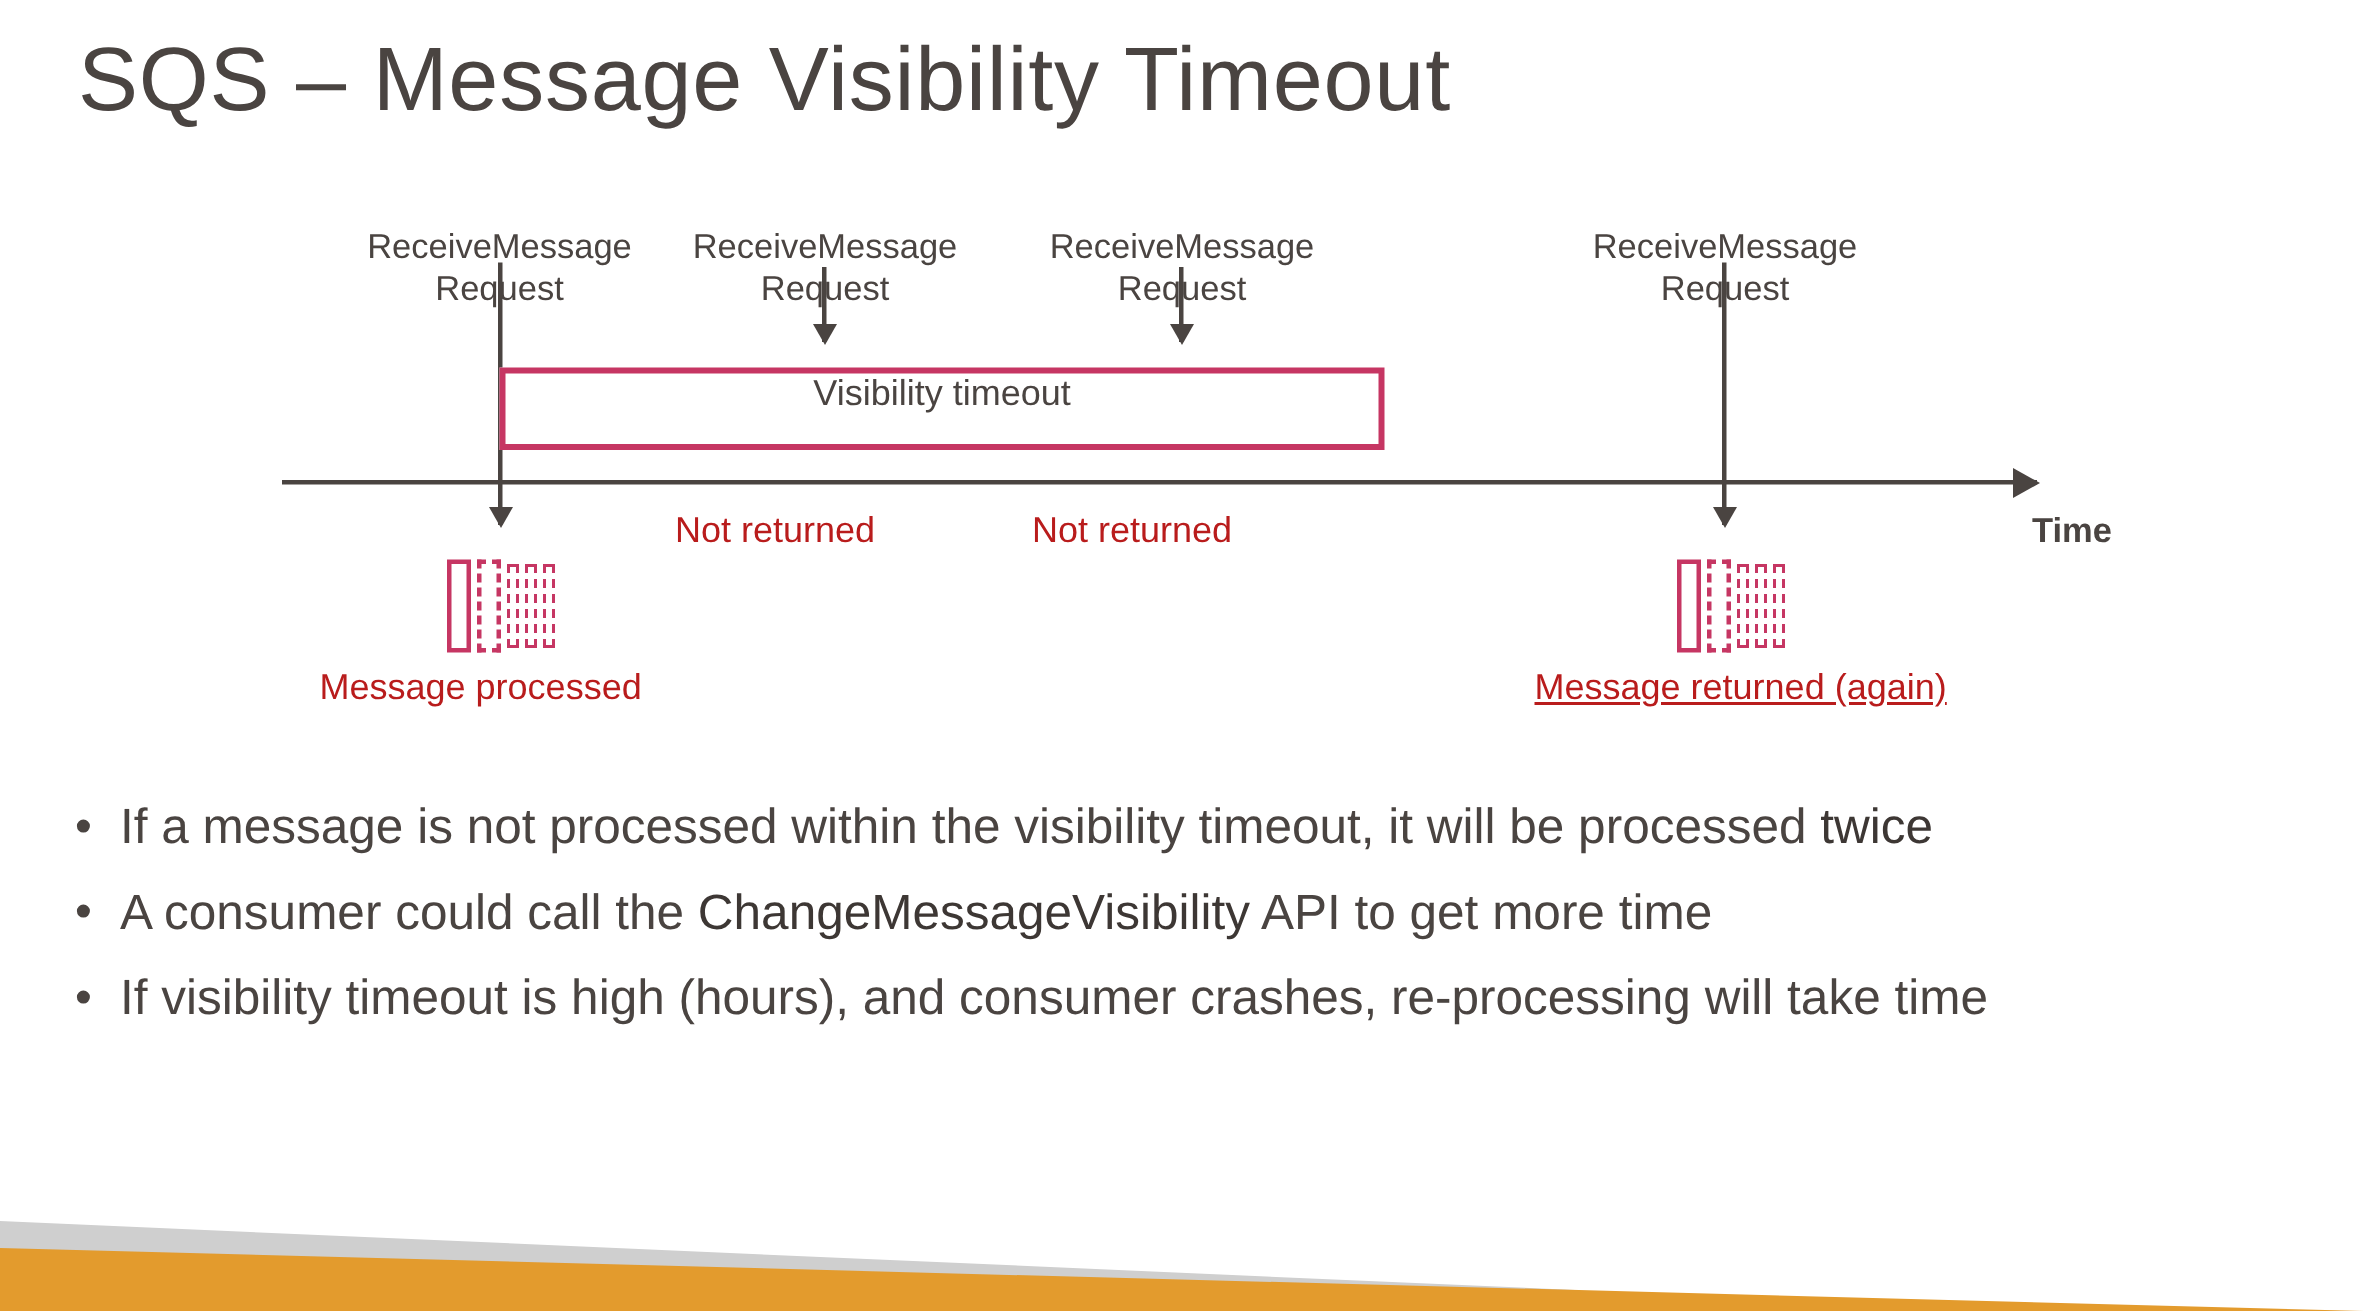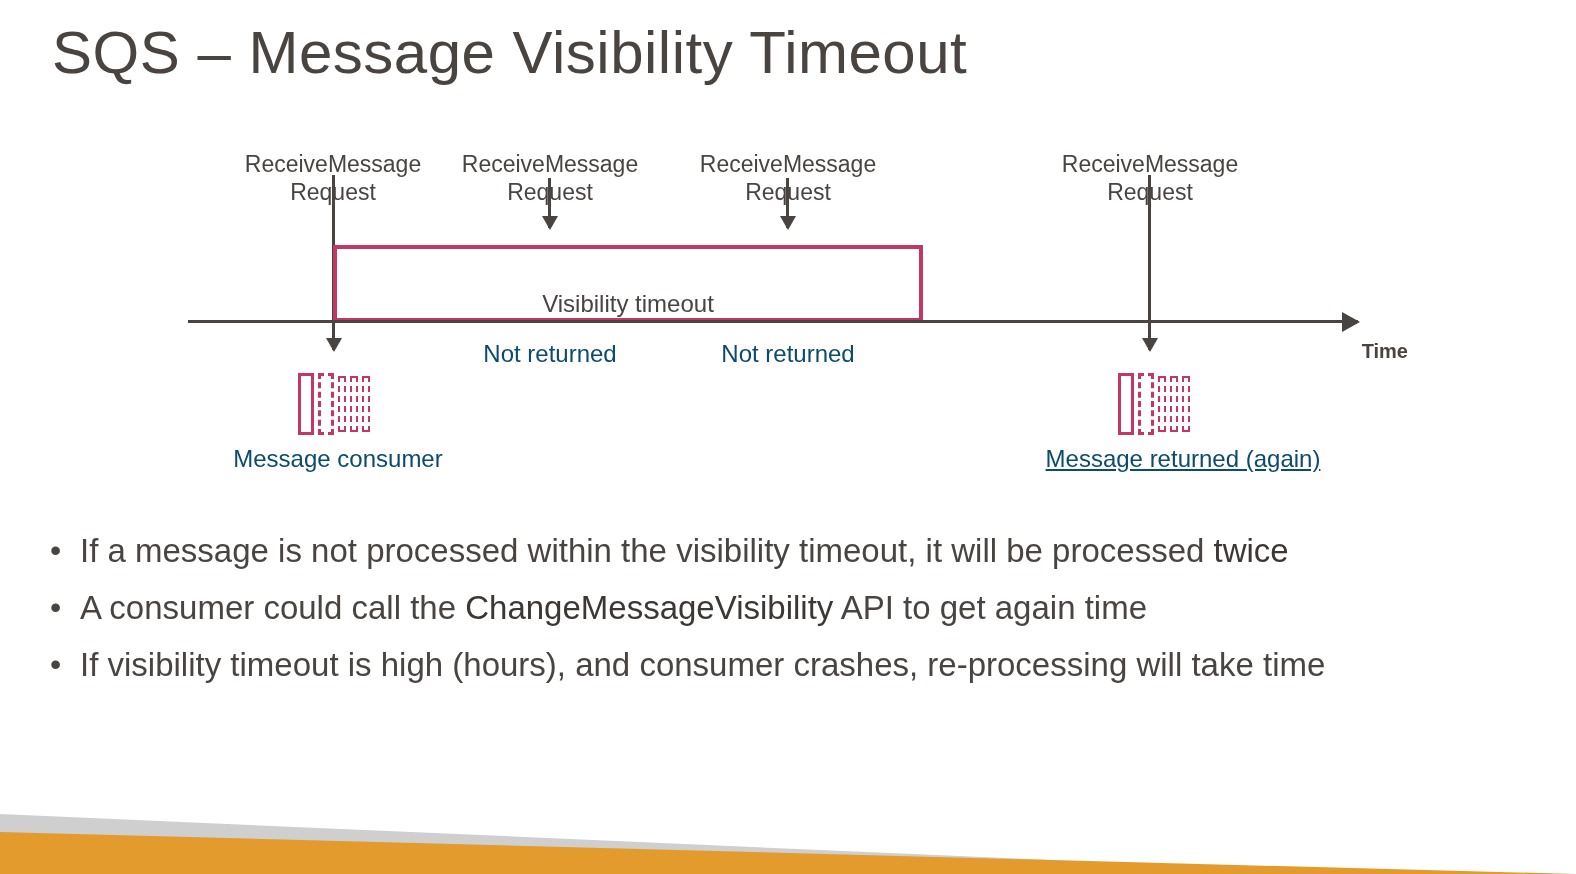--- a/index.html
+++ b/index.html
@@ -69,45 +69,45 @@
     top: 50%;
     transform: translateY(-50%);
     border-top: 10px solid transparent;
     border-bottom: 10px solid transparent;
     border-left: 18px solid #4a4441;
   }
   .time-label {
     position: absolute;
     top: 225px;
     right: -20px;
-    font-size: 20px;
+    font-size: 23px;
     font-weight: 700;
     color: #4a4441;
   }
   
   .vis-box {
     position: absolute;
     top: 130px;
     left: 145px;
     width: 590px;
-    height: 77px;
+    height: 55px;
     border: 4px solid #c63663;
     background: #fff;
     display: flex;
-    align-items: flex-end;
+    align-items: flex-start;
     justify-content: center;
     font-size: 24px;
     color: #4a4441;
   }
   
   .below-label {
     position: absolute;
     font-size: 24px;
-    color: #0c4a6e;
-    text-align: center;
+    color: #b91c1c;
+    text-align: left;
     width: 200px;
   }
   
   .msg-group {
     position: absolute;
     display: flex;
     gap: 4px;
     align-items: flex-start;
   }
   .msg-rect {
@@ -201,39 +201,39 @@
   <div class="below-label" style="left:262px; top:225px;">Not returned</div>
   <div class="below-label" style="left:500px; top:225px;">Not returned</div>
 
   <div class="msg-group" style="left:110px; top:258px;">
     <div class="msg-rect"></div>
     <div class="msg-rect dashed"></div>
     <div class="msg-rect dashed thin"></div>
     <div class="msg-rect dashed thin"></div>
     <div class="msg-rect dashed thin"></div>
   </div>
-  <div class="below-label" style="left:25px; top:330px; width:250px;">Message consumer</div>
+  <div class="below-label" style="left:25px; top:330px; width:250px;">Message processed</div>
 
   <div class="msg-group" style="left:930px; top:258px;">
     <div class="msg-rect"></div>
     <div class="msg-rect dashed"></div>
     <div class="msg-rect dashed thin"></div>
     <div class="msg-rect dashed thin"></div>
     <div class="msg-rect dashed thin"></div>
   </div>
   <div class="below-label" style="left:835px; top:330px; width:320px;text-decoration:underline;">Message returned (again)</div>
 
 </div>
 
 <ul class="bullets">
   <li>
     <span>If a message is not processed within the visibility timeout, it will be processed </span><span class="bold-run">twice</span><span></span>
   </li>
   <li>
-    <span>A consumer could call the </span><span class="bold-run">ChangeMessageVisibility</span><span> API to get again time</span>
+    <span>A consumer could call the </span><span class="bold-run">ChangeMessageVisibility</span><span> API to get more time</span>
   </li>
   <li>
     <span>If visibility timeout is high (hours), and consumer crashes, re-processing will take time</span><span class="bold-run"></span><span></span>
   </li>
 </ul>
 
 <div class="footer">
   <svg width="1576" height="60" viewBox="0 0 1576 60">
     <polygon points="0,0 1050,46 0,46" fill="#cfcfcf"></polygon>
     <polygon points="0,18 1576,60 0,60" fill="#e39b2d"></polygon>

